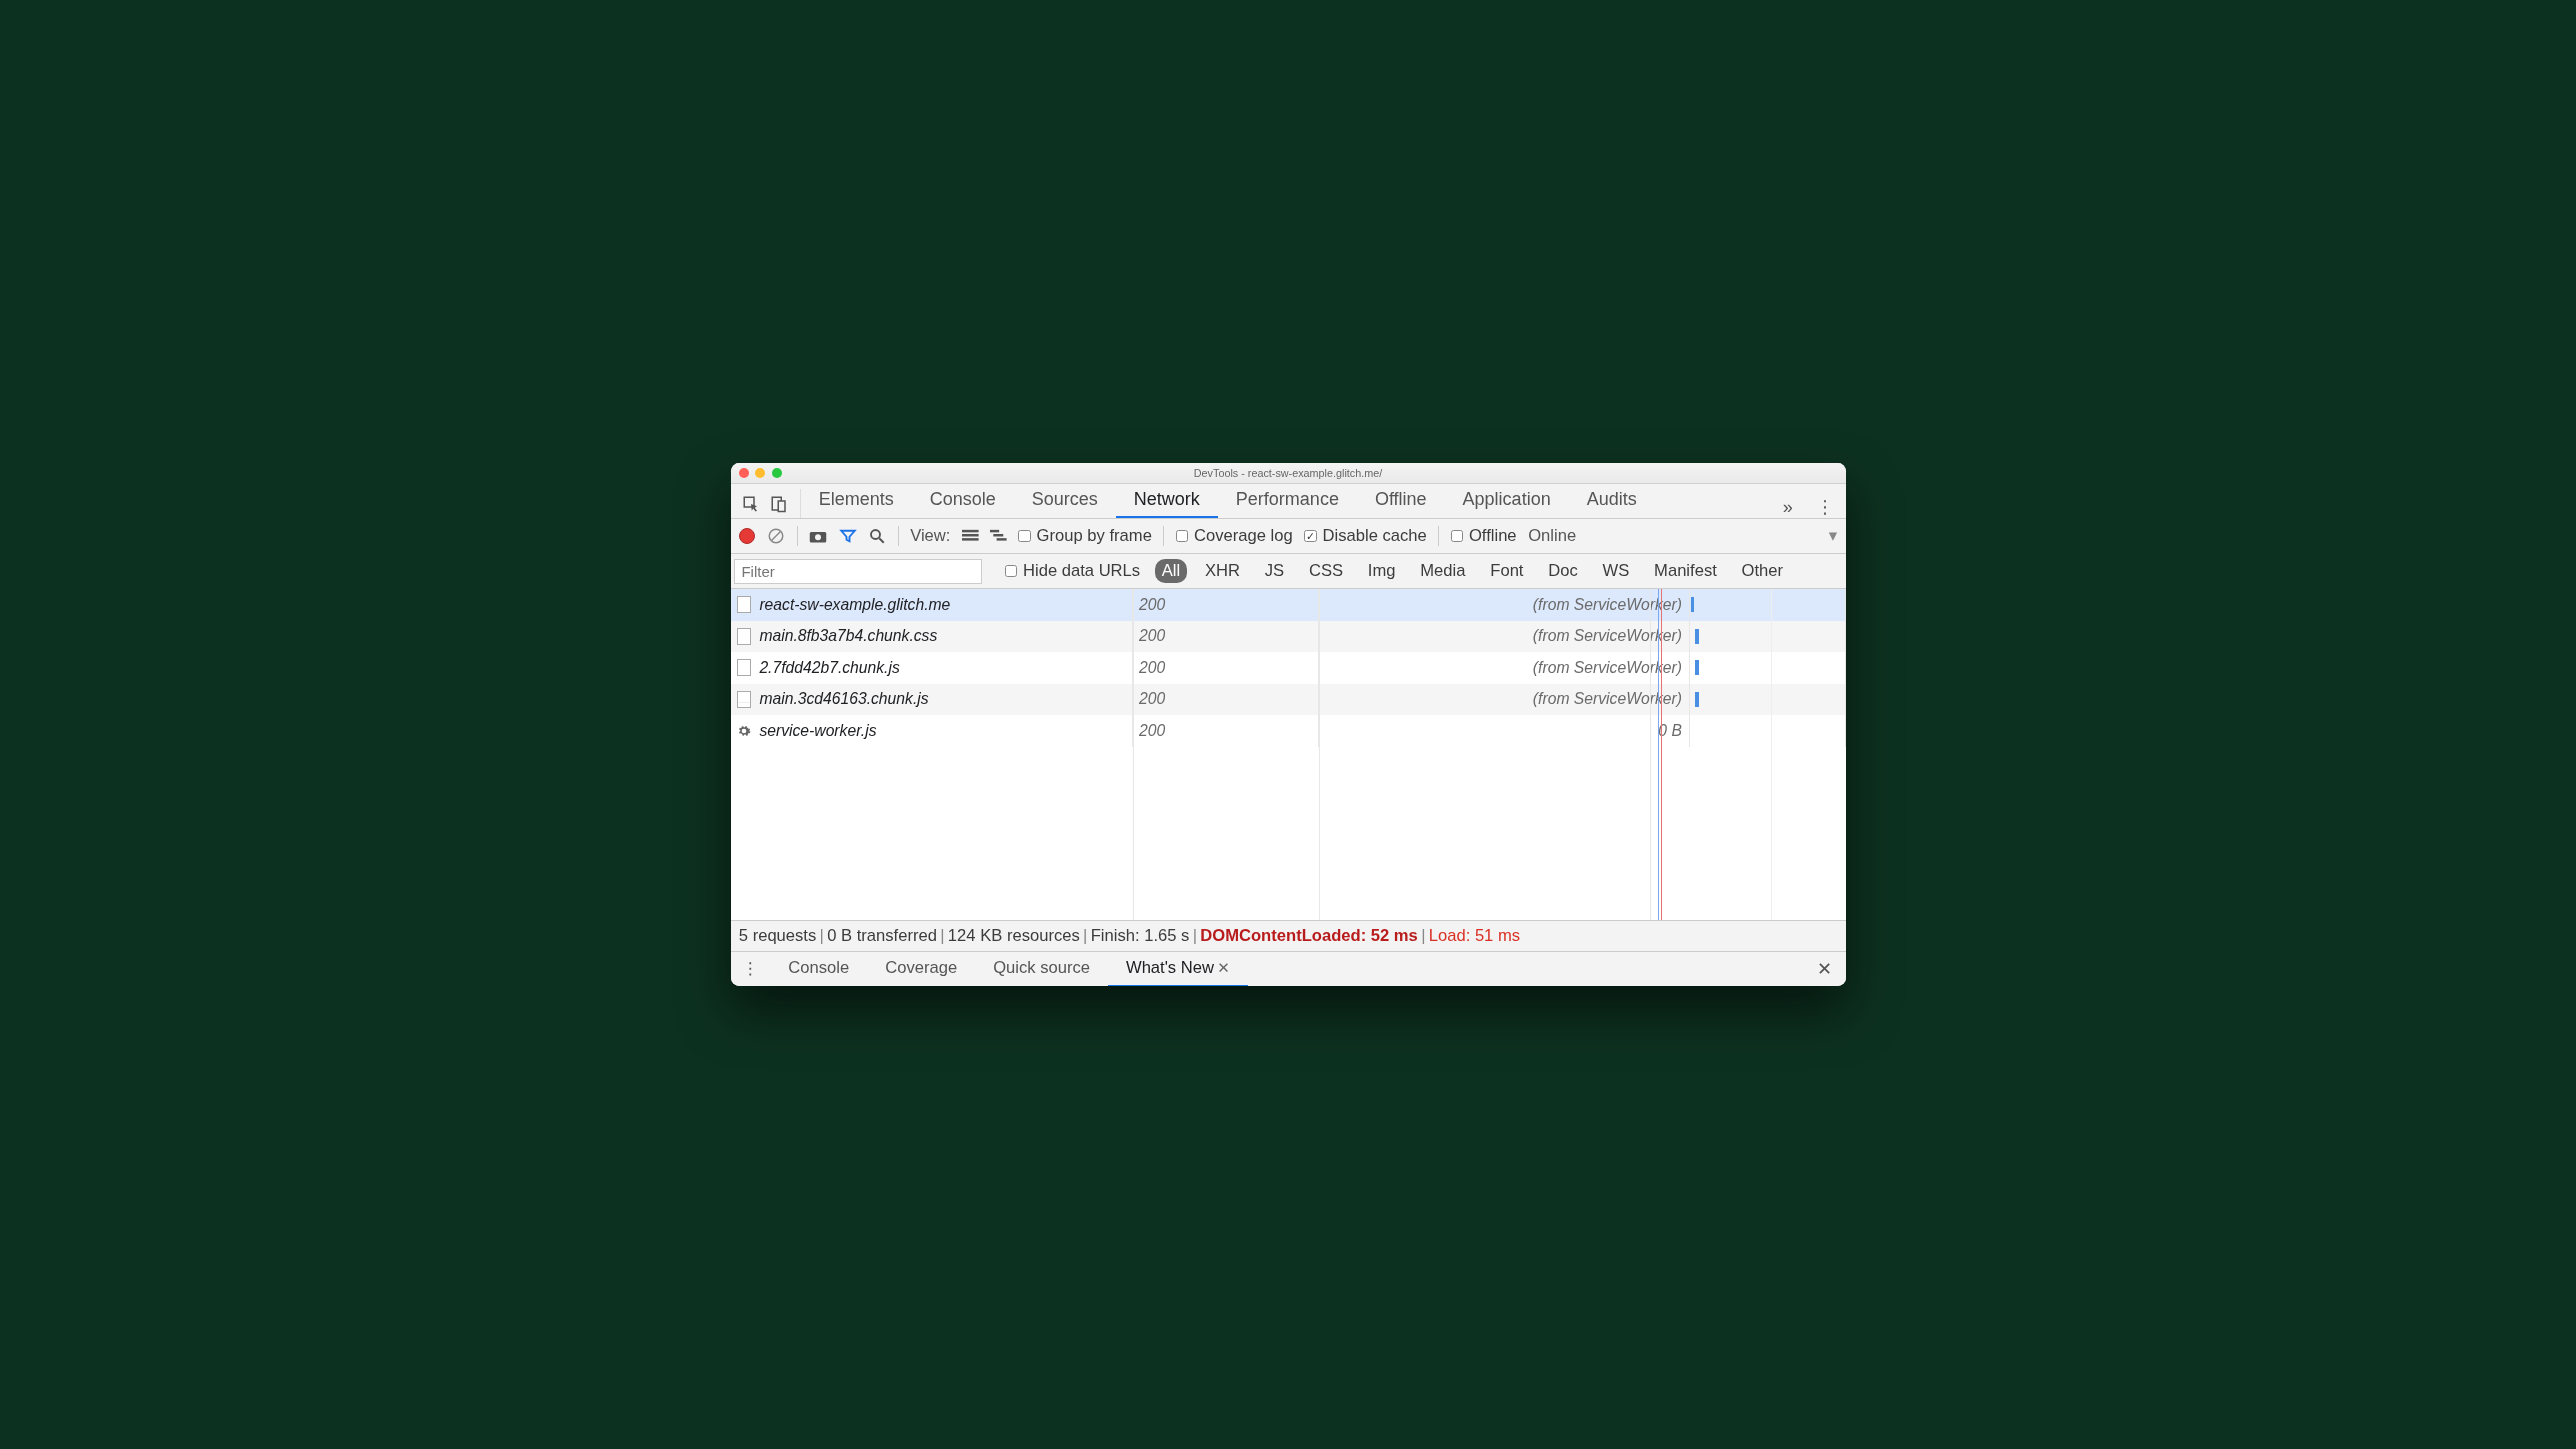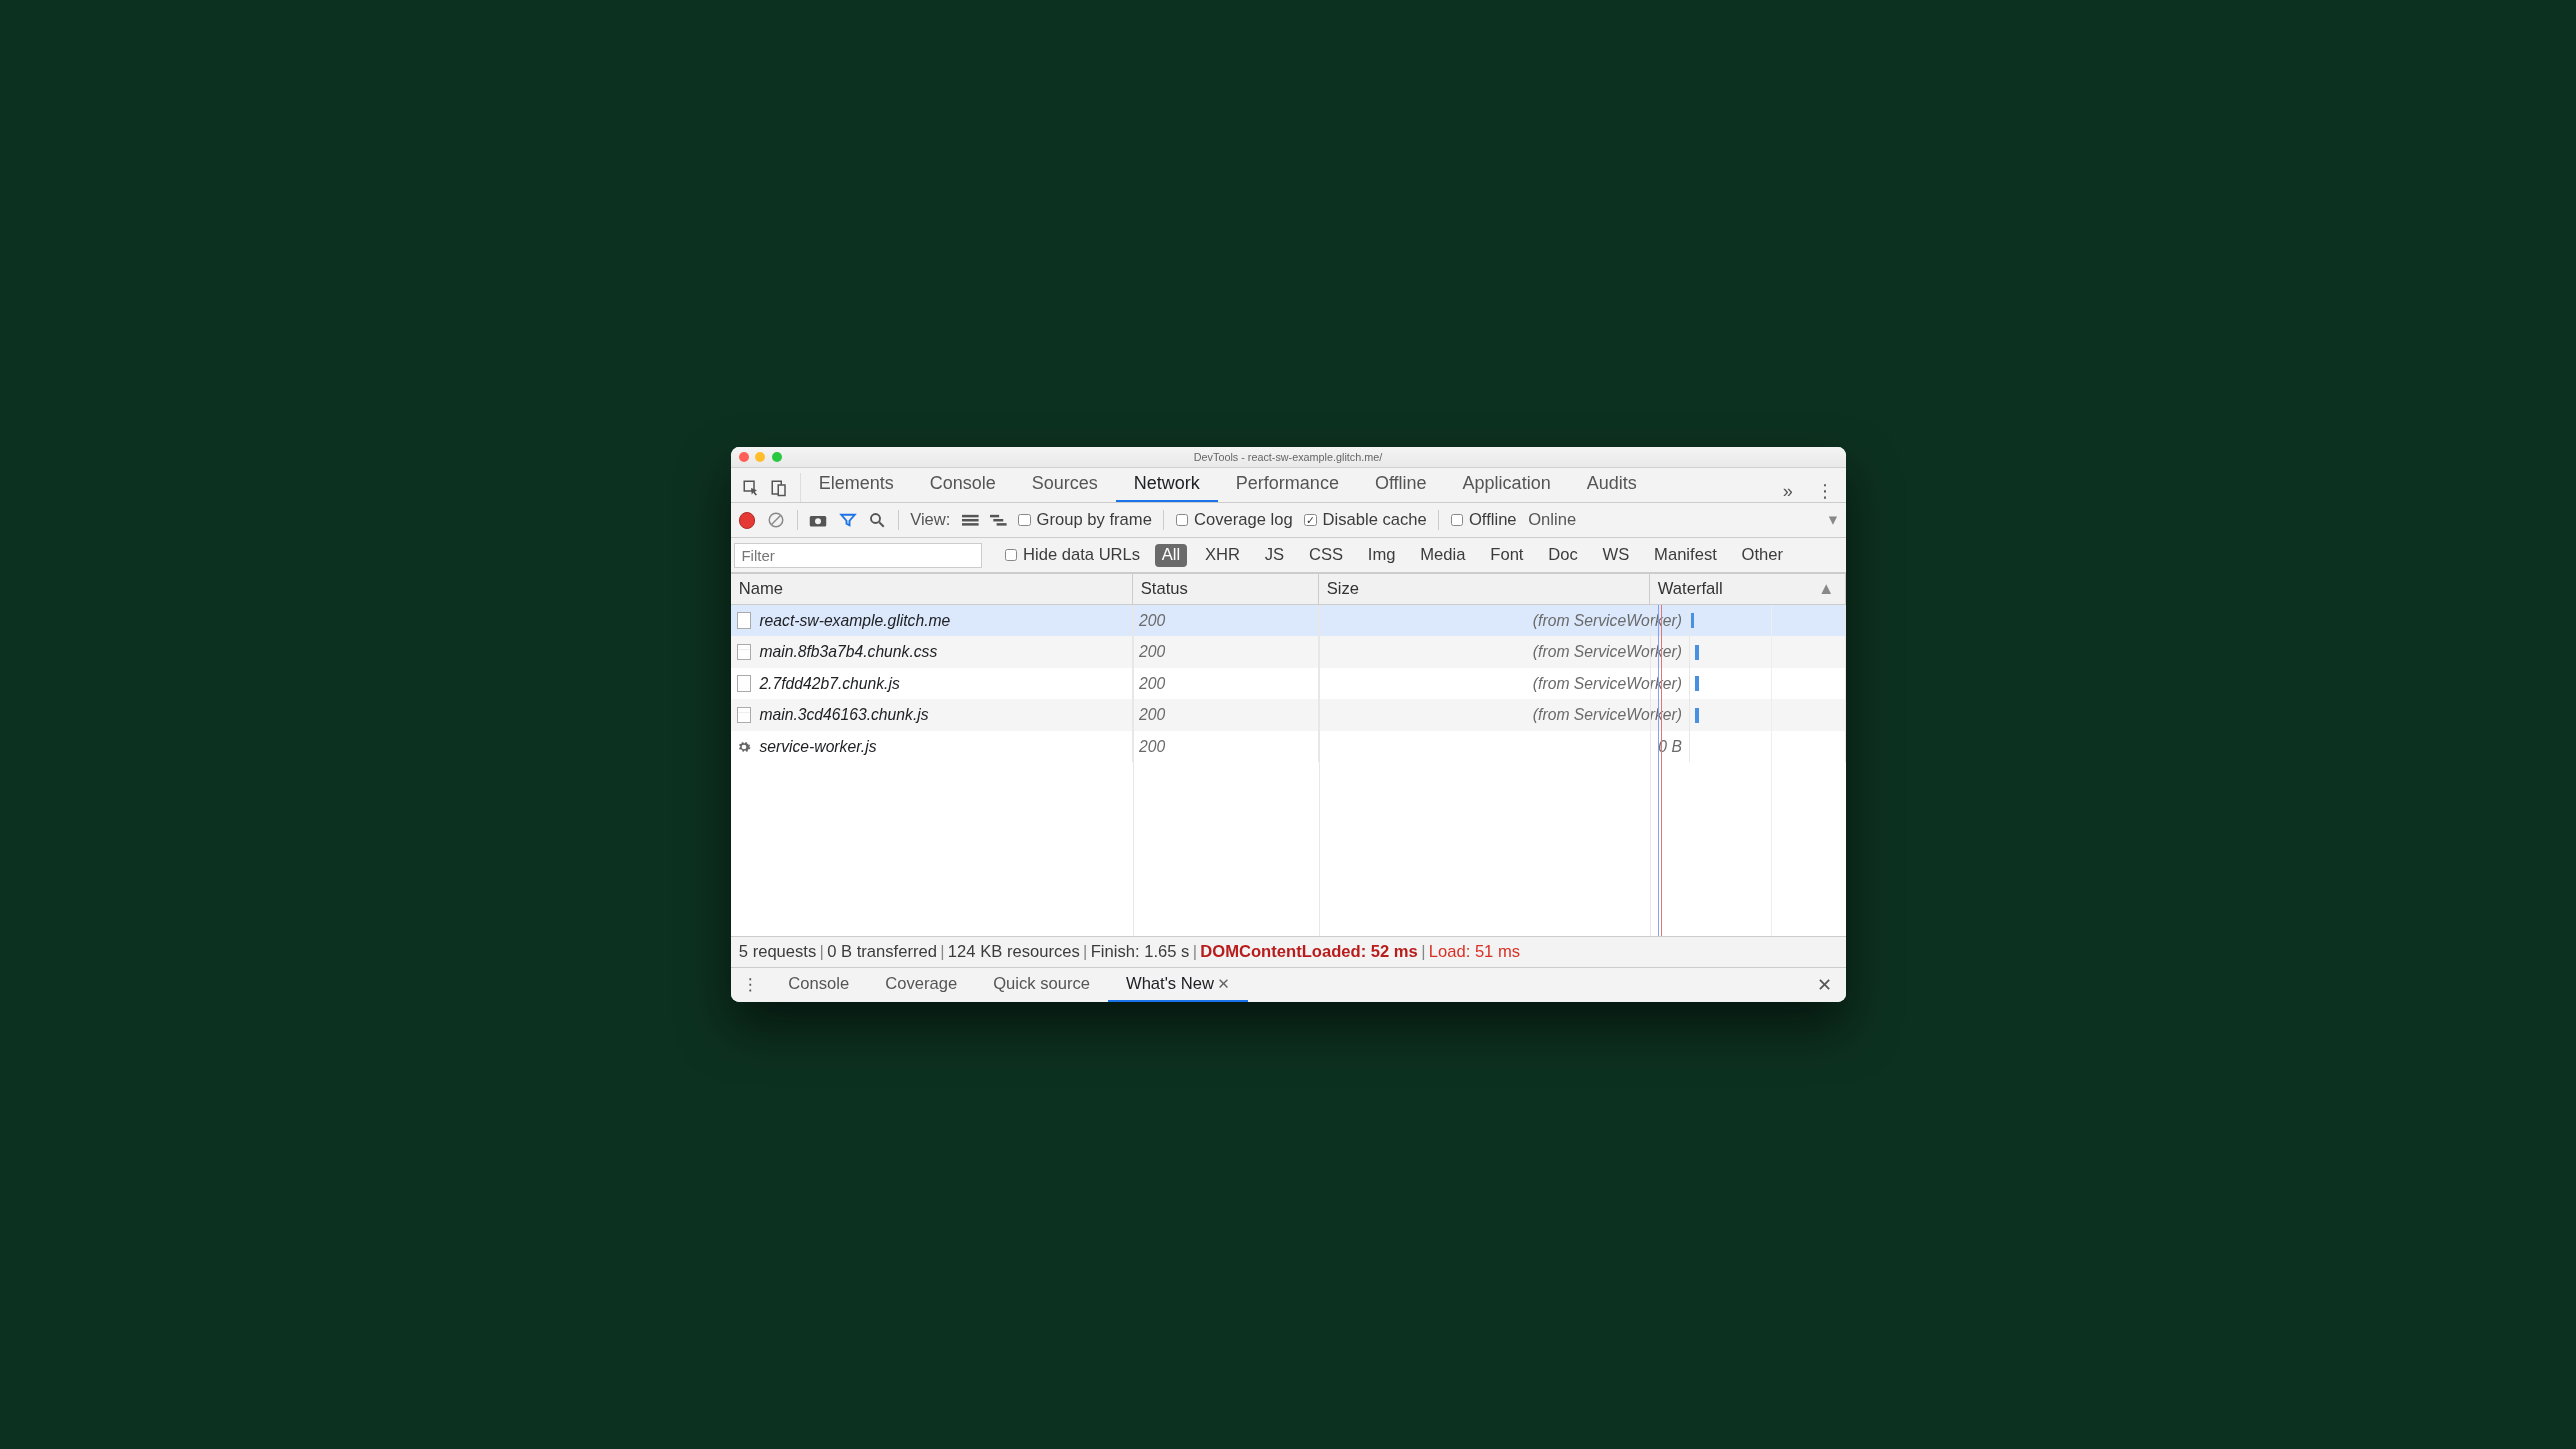--- a/index.html
+++ b/index.html
@@ -26,21 +26,21 @@
   .toolbar { display:flex; align-items:center; gap:11.6px; height:35px; padding:0 8.3px; border-bottom:0.8px solid #ccc; background:#f3f3f3; font-size:16.6px; color:#555;}
   .rec-dot{width:16.6px;height:16.6px;border-radius:50%;background:#e53935; border:0.8px solid #b02a27;}
   .icon-btn{display:flex;align-items:center;justify-content:center;cursor:pointer;}
   .divider{width:0.8px;height:20px;background:#ccc;}
   .chk{width:12.4px;height:12.4px;border:0.8px solid #888;border-radius:2.5px;display:inline-flex;align-items:center;justify-content:center;background:#fff;}
   .chk.checked::after{content:"✓";font-size:10.8px;line-height:1;color:#333;}
   .toolbar label{display:flex;align-items:center;gap:5.8px;font-size:16.6px;color:#3c3c3c;}
   
   .filterbar{display:flex;align-items:center;gap:15px;height:35px;padding:0 3.3px 0 3.3px;border-bottom:0.8px solid #ccc;background:#f3f3f3;font-size:16.6px;color:#3c3c3c;}
   .filter-input{width:248px;height:25px;padding:0 6.6px;font-size:15px;background:#fff;border:0.8px solid #ccc;}
-  .pill{padding:1.7px 6.6px;border-radius:4px;cursor:pointer;}
+  .pill{padding:1.7px 6.6px;border-radius:10px;cursor:pointer;}
   .pill.active{background:#6a6a6a;color:#fff;}
   
   .table-head{display:flex;border-top:0.8px solid #ccc;border-bottom:0.8px solid #ccc;background:#f1f1f1;height:31.5px;}
   .th{border-right:0.8px solid #ccc;padding:0 8.3px;display:flex;align-items:center;font-size:16.6px;color:#333;}
   .th-name{width:402px;} .th-status{width:186px;} .th-size{width:331px;} .th-wf{flex:1;position:relative;}
   .th-wf .asc{position:absolute;right:10px;color:#888;}
   .rows{height:331px;background:#fff;position:relative;font-style:italic;}
   .row{display:flex;height:31.5px;align-items:center;font-size:15.7px;}
   .row:nth-child(odd){background:#fff;}
   .row:nth-child(even){background:#f5f5f5;}
@@ -195,29 +195,20 @@
         <span class="pill">Img</span>
         <span class="pill">Media</span>
         <span class="pill">Font</span>
         <span class="pill">Doc</span>
         <span class="pill">WS</span>
         <span class="pill">Manifest</span>
         <span class="pill">Other</span>
       </div>
   </div>
 
-  <div class="table-head">
-    <div class="th th-name">Name</div>
-    <div class="th th-status">Status</div>
-    <div class="th th-size">Size</div>
-    <div class="th th-wf">
-        <span>Waterfall</span>
-        <span class="asc">▲</span>
-      </div>
-  </div>
 
   <div class="rows">
     <div id="rows-container">
         <div class="row selected">
           <div class="cell c-name">
             <span class="file-ico"></span>
             <span>react-sw-example.glitch.me</span>
           </div>
           <div class="cell c-status">
             <span>200</span>

